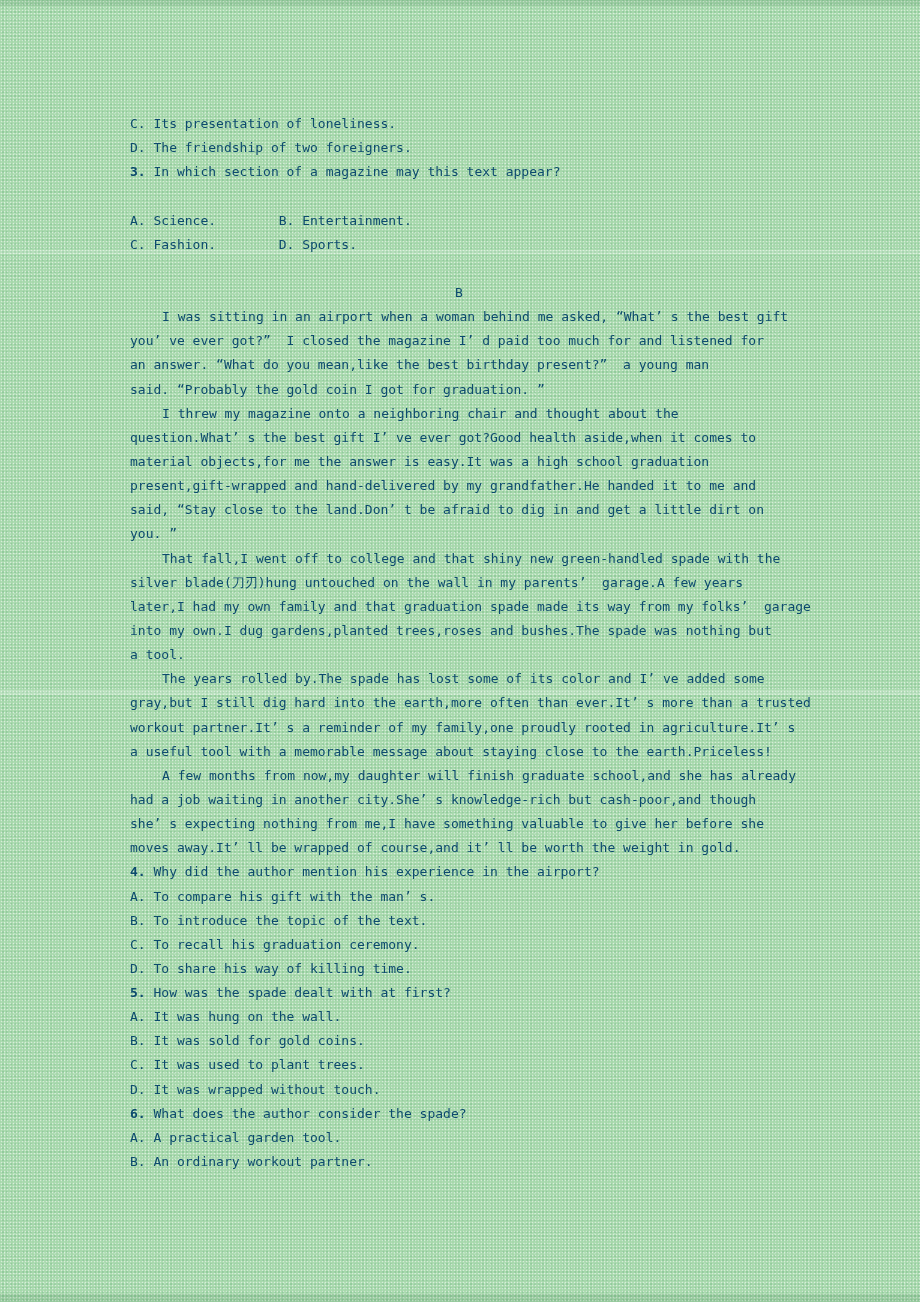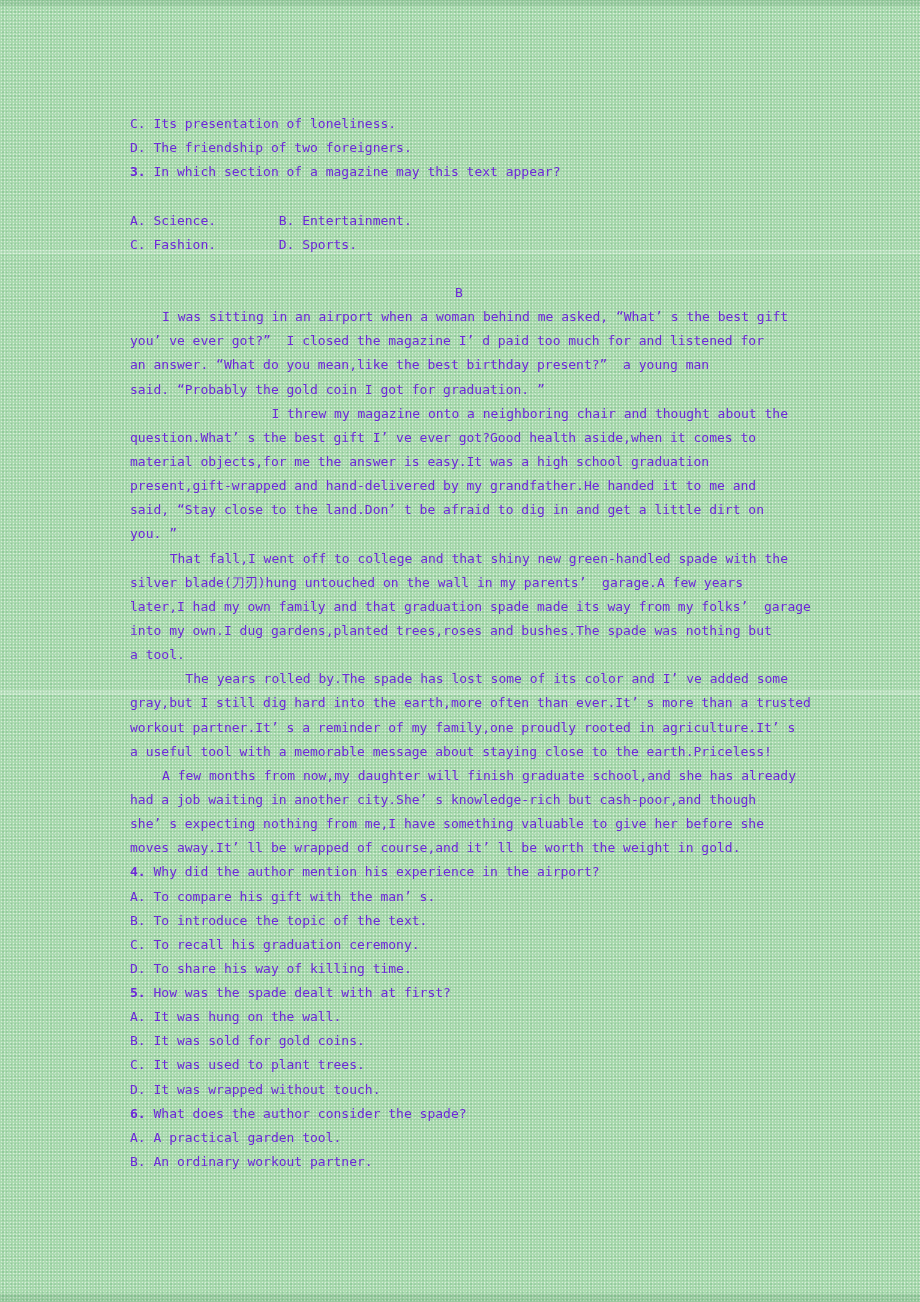--- a/index.html
+++ b/index.html
@@ -38,29 +38,28 @@
   }
   .scan-band-1 { top: 250px; height: 4px; }
   .scan-band-2 { top: 690px; height: 5px; }
   .doc {
     position: absolute;
     left: 130px;
     top: 112px;
     width: 658px;
     font-size: 13px;
     line-height: 24.15px;
-    color: #6d28d9;
+    color: #0c4a6e;
     white-space: pre;
   }
   .line {
     height: 24.15px;
   }
   .line.body-indent {
     text-indent: 32px;
-    text-align: right;
   }
   .line.section-header {
     text-align: center;
     text-indent: 0;
   }
   .line.question b {
     font-weight: bold;
   }
 </style>
 </head>

